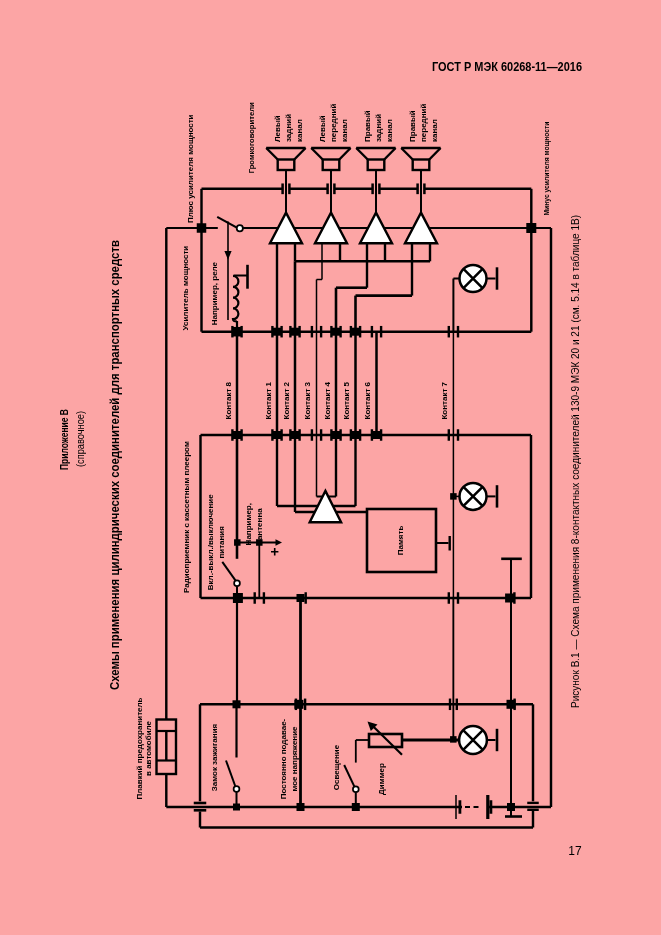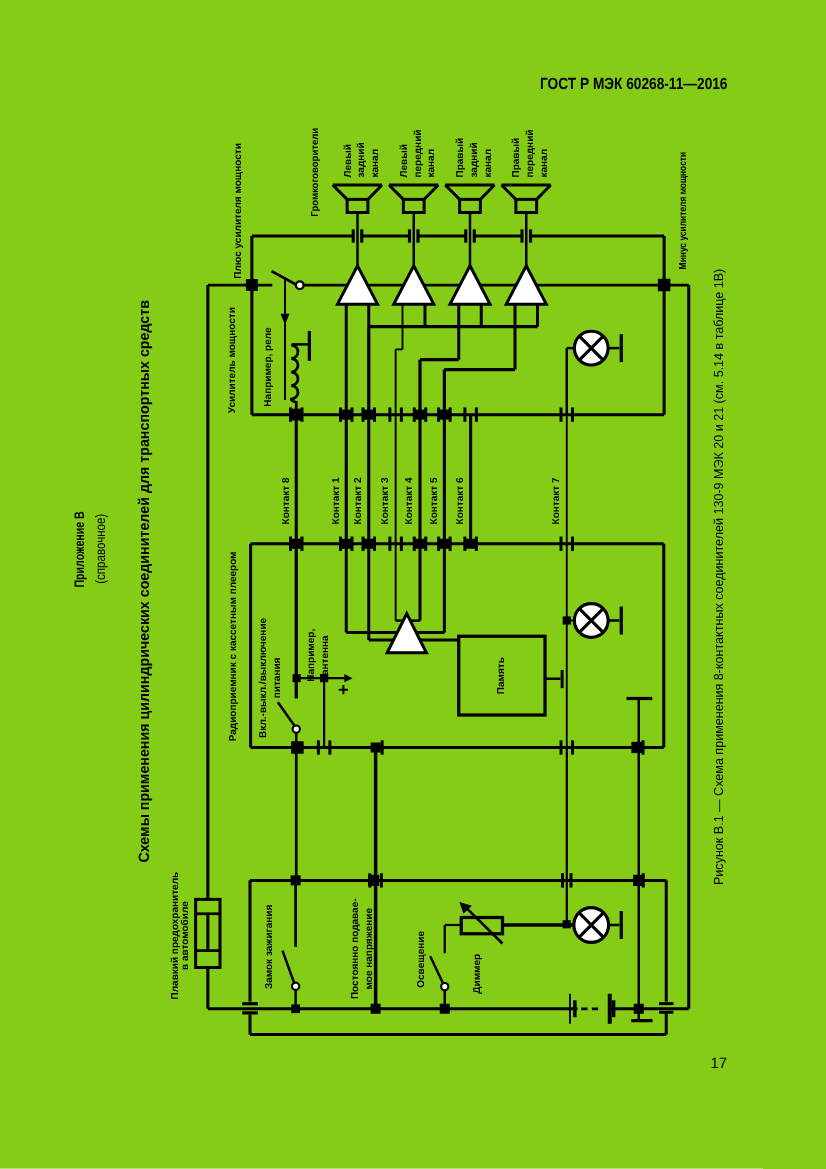--- a/index.html
+++ b/index.html
@@ -1,16 +1,16 @@
 <!DOCTYPE html>
 <html><head>
 <meta charset="utf-8">
 <style>
 html,body{margin:0;padding:0;background:#fff;}
-#page{position:relative;width:661px;height:935px;background:#84cc16;overflow:hidden;
+#page{position:relative;width:661px;height:935px;background:#fca5a5;overflow:hidden;
 font-family:"Liberation Sans", sans-serif;}
 svg{position:absolute;left:0;top:0;}
 </style>
 </head>
 <body>
 <div id="page">
 <svg width="661" height="935" viewBox="0 0 661 935">
 <g fill="none" stroke="#000">
 <path d="M266.2 148 H305.6" stroke-width="2.4"></path>
 <path d="M266.2 148 L277.7 159.5" stroke-width="2.4"></path>

